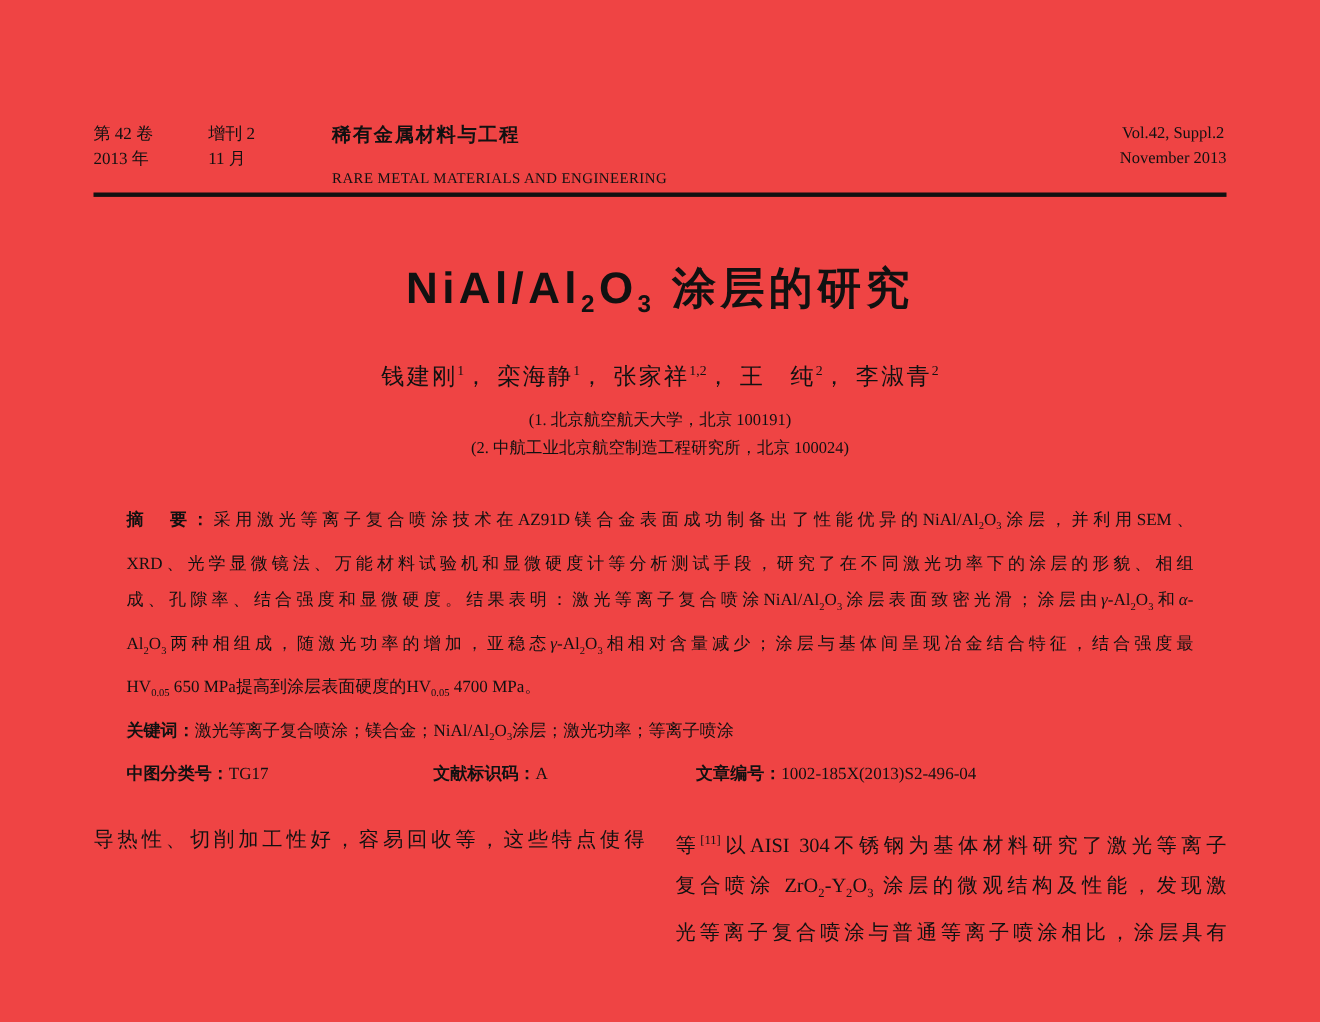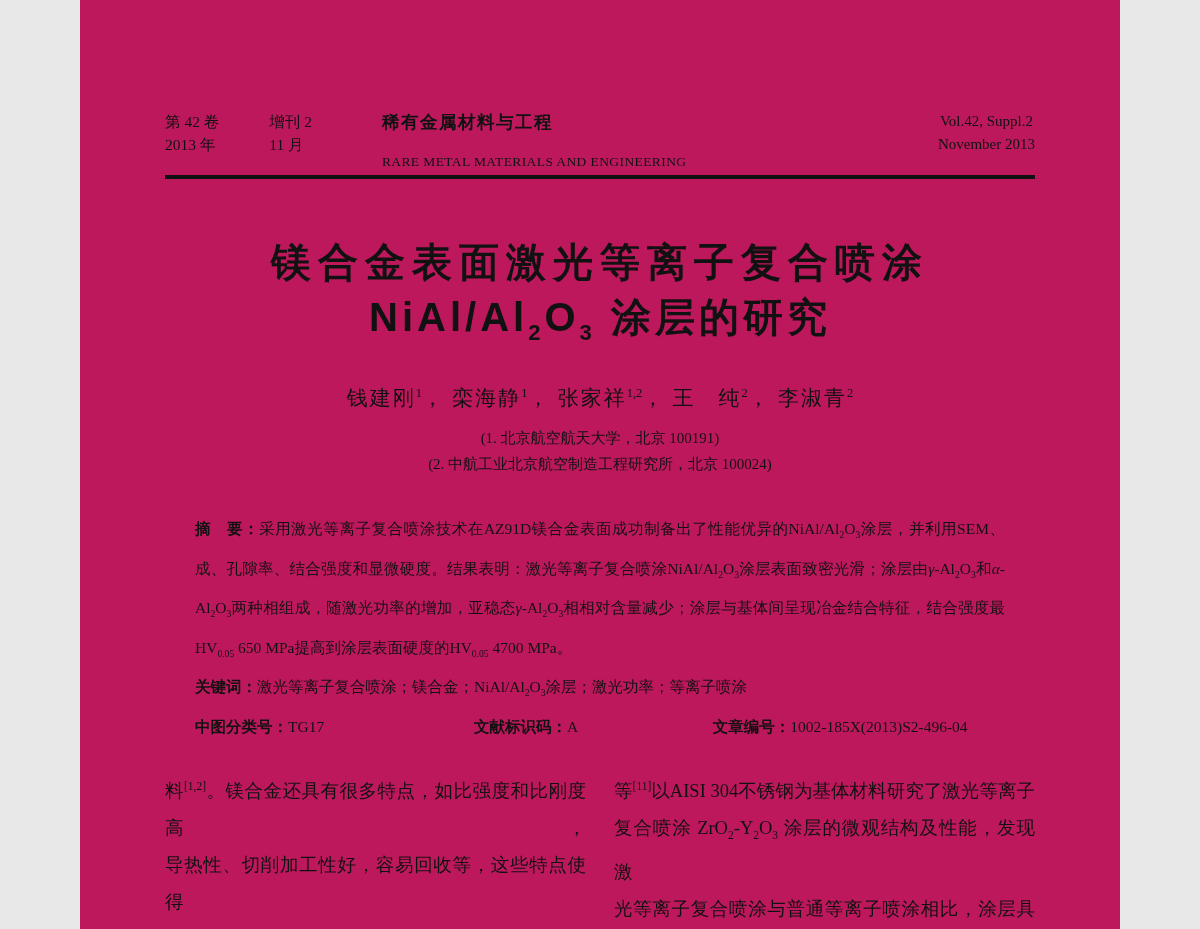--- a/index.html
+++ b/index.html
@@ -1,18 +1,18 @@
 <!DOCTYPE html>
 <html><head>
 <meta charset="utf-8">
 <style>
   html,body { margin:0; padding:0; background:#e8e8e8; }
   .page {
-    position:relative; width:1040px; height:929px; margin:0 auto;
-    background:#be185d; color:#111111; overflow:hidden; box-sizing:border-box;
+    position:relative; width:1200px; height:929px; margin:0 auto;
+    background:#ef4444; color:#111111; overflow:hidden; box-sizing:border-box;
     padding:0 85px;
     font-family:"Liberation Serif","DejaVu Serif",serif;
   }
   sub { font-size:0.62em; }
   sup { font-size:0.62em; }
   i { font-style:italic; }
 
   
   .hdr { display:flex; justify-content:space-between; align-items:flex-start; margin-top:110px; }
   .hdr-left { display:grid; grid-template-columns:auto auto; column-gap:50px; row-gap:0;
@@ -68,55 +68,54 @@
       <div class="hdr-en">RARE METAL MATERIALS AND ENGINEERING</div>
     </div>
     <div class="hdr-right">
       <div>Vol.42, Suppl.2</div>
       <div>November 2013</div>
     </div>
   </div>
   <div class="rule"></div>
 
   <h1 class="title">
-    <div class="t1">镁合金表面激光等离子复合喷涂</div>
     <div class="t2">NiAl/Al<sub>2</sub>O<sub>3</sub> 涂层的研究</div>
   </h1>
 
   <div class="authors">
     <span class="author"><span>钱建刚</span><sup>1</sup><span>，</span></span>
     <span class="author"><span>栾海静</span><sup>1</sup><span>，</span></span>
     <span class="author"><span>张家祥</span><sup>1,2</sup><span>，</span></span>
     <span class="author"><span>王　纯</span><sup>2</sup><span>，</span></span>
     <span class="author"><span>李淑青</span><sup>2</sup><span></span></span>
   </div>
 
   <div class="affils">
     <div>(1. 北京航空航天大学，北京 100191)</div>
     <div>(2. 中航工业北京航空制造工程研究所，北京 100024)</div>
   </div>
 
   <div class="meta">
     <div class="abs-line"><span class="lbl">摘　要：</span><span>采用激光等离子复合喷涂技术在AZ91D镁合金表面成功制备出了性能优异的NiAl/Al<sub>2</sub>O<sub>3</sub>涂层，并利用SEM、</span></div>
+    <div class="abs-line">XRD、光学显微镜法、万能材料试验机和显微硬度计等分析测试手段，研究了在不同激光功率下的涂层的形貌、相组</div>
     <div class="abs-line">成、孔隙率、结合强度和显微硬度。结果表明：激光等离子复合喷涂NiAl/Al<sub>2</sub>O<sub>3</sub>涂层表面致密光滑；涂层由<i>γ</i>-Al<sub>2</sub>O<sub>3</sub>和<i>α</i>-</div>
     <div class="abs-line">Al<sub>2</sub>O<sub>3</sub>两种相组成，随激光功率的增加，亚稳态<i>γ</i>-Al<sub>2</sub>O<sub>3</sub>相相对含量减少；涂层与基体间呈现冶金结合特征，结合强度最</div>
     <div class="abs-line short">HV<sub>0.05</sub> 650 MPa提高到涂层表面硬度的HV<sub>0.05</sub> 4700 MPa。</div>
 
     <div class="abs-line short"><span class="lbl">关键词：</span><span>激光等离子复合喷涂；镁合金；NiAl/Al<sub>2</sub>O<sub>3</sub>涂层；激光功率；等离子喷涂</span></div>
 
     <div class="abs-line short">
       <span class="clc-item w1"><span class="lbl">中图分类号：</span><span>TG17</span></span>
       <span class="clc-item w2"><span class="lbl">文献标识码：</span><span>A</span></span>
       <span class="clc-item"><span class="lbl">文章编号：</span><span>1002-185X(2013)S2-496-04</span></span>
     </div>
   </div>
 
   <div class="body-cols">
     <div class="col">
-      <div class="body-line">料<sup>[1,2]</sup>。镁合金还具有很多特点，如比强度和比刚度高，</div>
       <div class="body-line">导热性、切削加工性好，容易回收等，这些特点使得</div>
 
     </div>
     <div class="col">
       <div class="body-line">等<sup>[11]</sup>以AISI 304不锈钢为基体材料研究了激光等离子</div>
       <div class="body-line">复合喷涂 ZrO<sub>2</sub>-Y<sub>2</sub>O<sub>3</sub> 涂层的微观结构及性能，发现激</div>
       <div class="body-line">光等离子复合喷涂与普通等离子喷涂相比，涂层具有</div>
 
     </div>
   </div>

